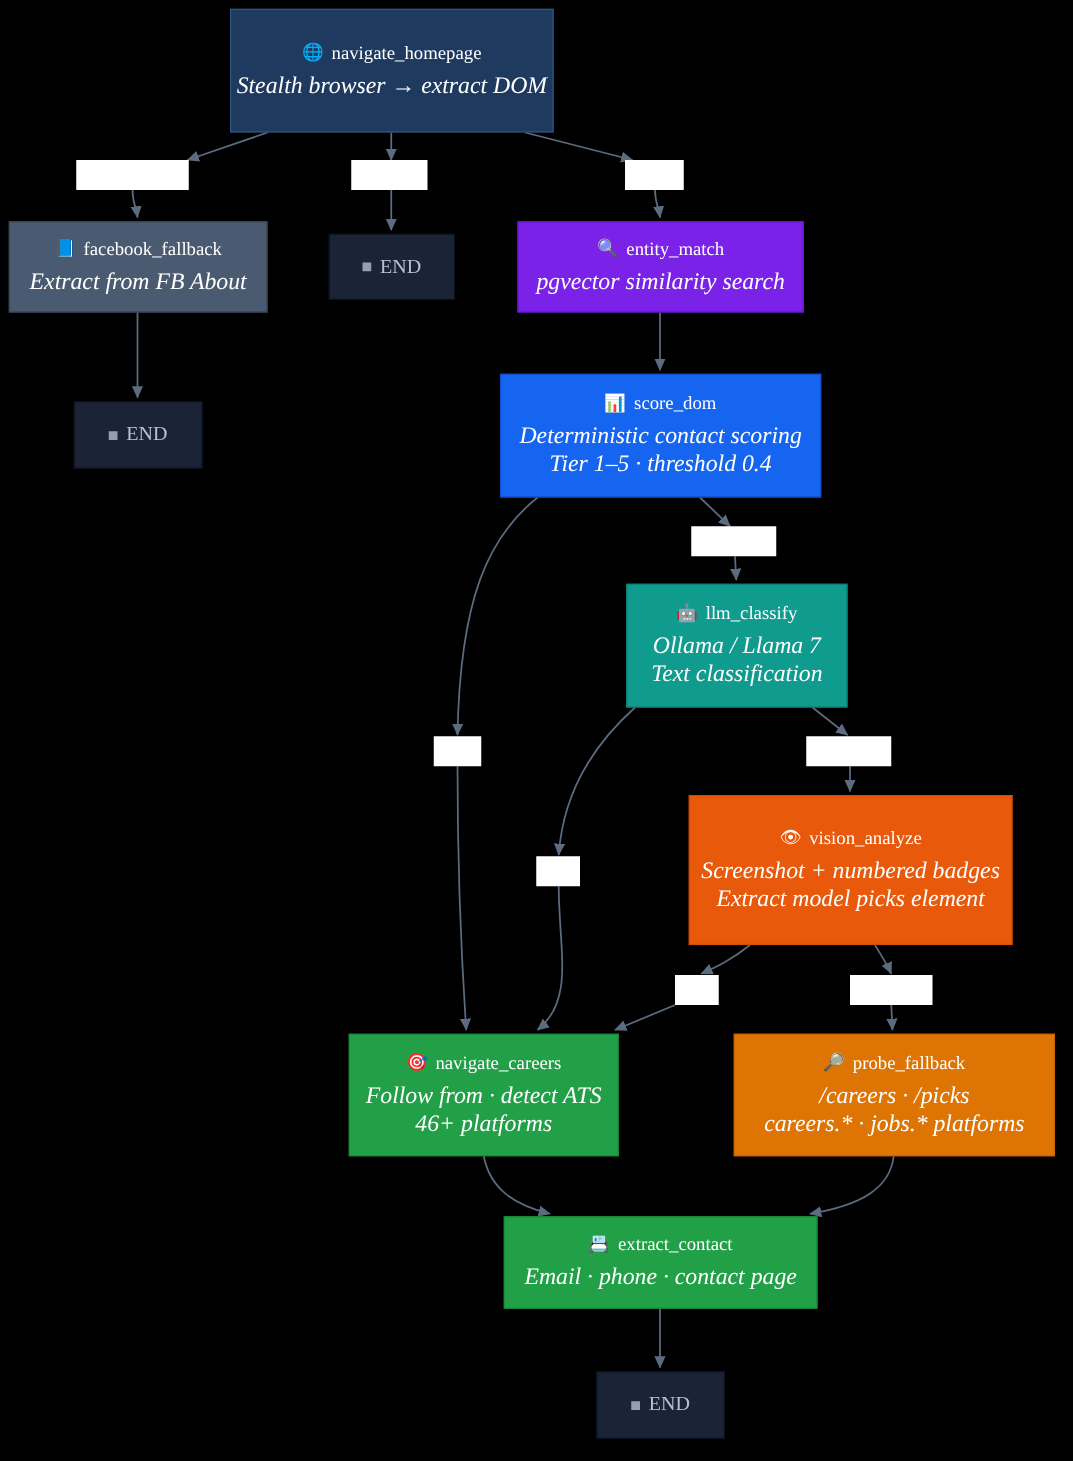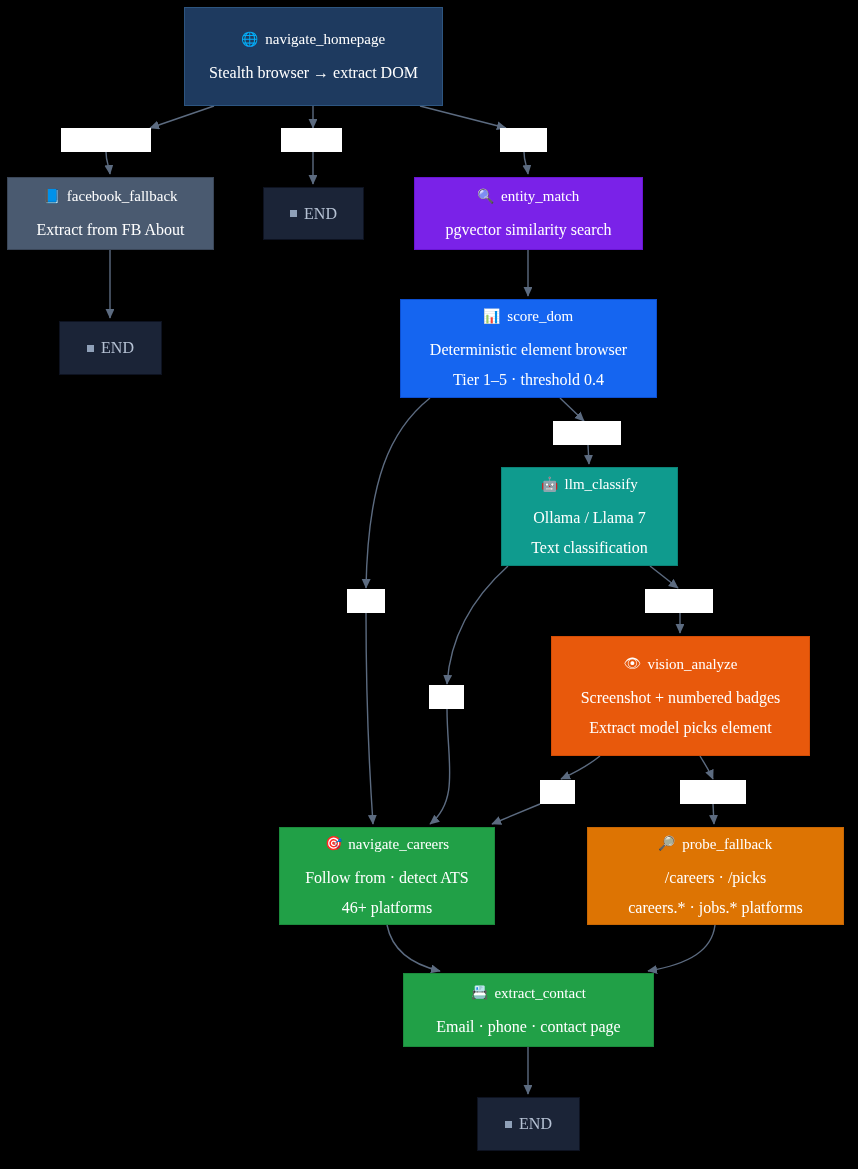--- a/index.html
+++ b/index.html
@@ -47,23 +47,24 @@
     align-items: center;
     justify-content: center;
     gap: 6px;
   }
   .node .icon {
     font-size: 14px;
     line-height: 1;
     display: inline-block;
   }
   .node .sub {
-    font-size: 16px;
+    font-size: 19px;
     white-space: nowrap;
-    margin-top: 14px;
+    margin-top: 4px;
+    font-style: italic;
   }
   .node.end {
     background: #1b2437;
     border: 1px solid #0d1220;
     color: #b6c2d4;
     flex-direction: row;
     gap: 7px;
   }
   .node.end .endlabel {
     font-size: 16px;
@@ -166,21 +167,21 @@
       </div>
       <div class="node end" style="left: 59px; top: 321px; width: 103px; height: 54px; background: rgb(27, 36, 55); border: 1px solid rgb(13, 18, 32);">
         <span class="bullet"></span>
         <span class="endlabel">END</span>
       </div>
       <div class="node" style="left: 400px; top: 299px; width: 257px; height: 99px; background: rgb(21, 101, 240); border: 1px solid rgb(13, 79, 208);">
         <div class="title">
           <span class="icon">📊</span>
           <span>score_dom</span>
         </div>
-        <div class="sub">Deterministic element browser</div>
+        <div class="sub">Deterministic contact scoring</div>
         <div class="sub">Tier 1–5 · threshold 0.4</div>
       </div>
       <div class="node" style="left: 501px; top: 467px; width: 177px; height: 99px; background: rgb(15, 155, 142); border: 1px solid rgb(11, 132, 120);">
         <div class="title">
           <span class="icon">🤖</span>
           <span>llm_classify</span>
         </div>
         <div class="sub">Ollama / Llama 7</div>
         <div class="sub">Text classification</div>
       </div>

